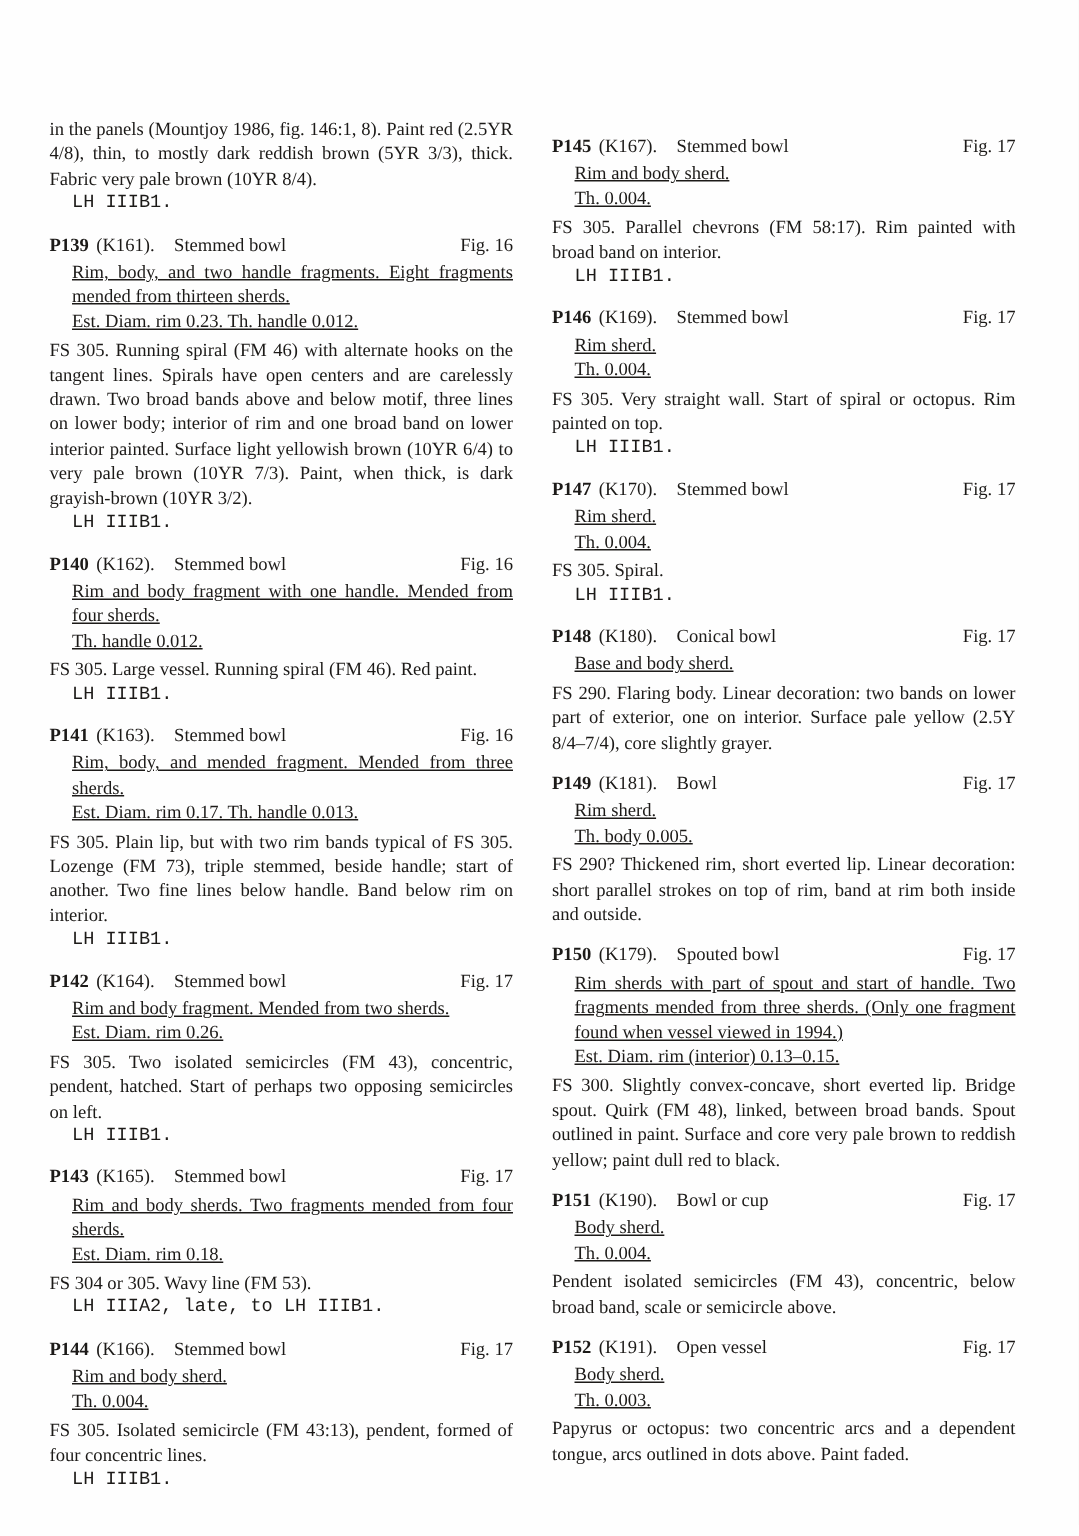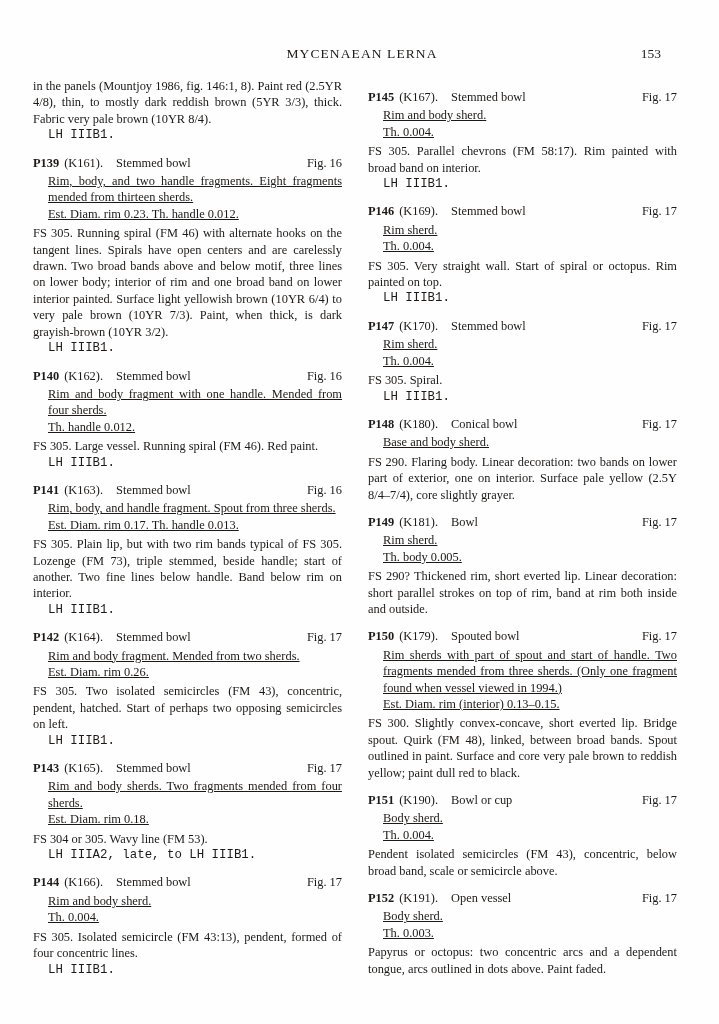--- a/index.html
+++ b/index.html
@@ -74,24 +74,20 @@
   .comment {
     margin-top: 3px !important;
     text-align: justify;
   }
 </style>
 </head>
 <body>
 
 <div class="page">
 
-  <div class="page-header">
-    <div class="running-title">MYCENAEAN LERNA</div>
-    <div class="page-number">153</div>
-  </div>
 
   <section class="column" id="col-left">
     <p class="intro">in the panels (Mountjoy 1986, fig. 146:1, 8). Paint red (2.5YR 4/8), thin, to mostly dark reddish brown (5YR 3/3), thick. Fabric very pale brown (10YR 8/4).</p>
     <p class="date-line">LH IIIB1.</p>
   <article class="entry">
     <div class="entry-heading">
       <span class="heading-left">
         <span class="pnum">P139</span><span class="knum">(K161).</span><span class="shape">Stemmed bowl</span>
       </span>
       <span class="fig">Fig. 16</span>
@@ -118,21 +114,21 @@
     <p class="date-line">LH IIIB1.</p>
   </article>
       <article class="entry">
     <div class="entry-heading">
       <span class="heading-left">
         <span class="pnum">P141</span><span class="knum">(K163).</span><span class="shape">Stemmed bowl</span>
       </span>
       <span class="fig">Fig. 16</span>
     </div>
     <div class="desc">
-          <p class="desc-line">Rim, body, and handle fragment. Spout from three sherds.</p>
+          <p class="desc-line">Rim, body, and mended fragment. Mended from three sherds.</p>
           <p class="desc-line">Est. Diam. rim 0.17. Th. handle 0.013.</p>
         </div>
     <p class="comment">FS 305. Plain lip, but with two rim bands typical of FS 305. Lozenge (FM 73), triple stemmed, beside handle; start of another. Two fine lines below handle. Band below rim on interior.</p>
     <p class="date-line">LH IIIB1.</p>
   </article>
       <article class="entry">
     <div class="entry-heading">
       <span class="heading-left">
         <span class="pnum">P142</span><span class="knum">(K164).</span><span class="shape">Stemmed bowl</span>
       </span>

